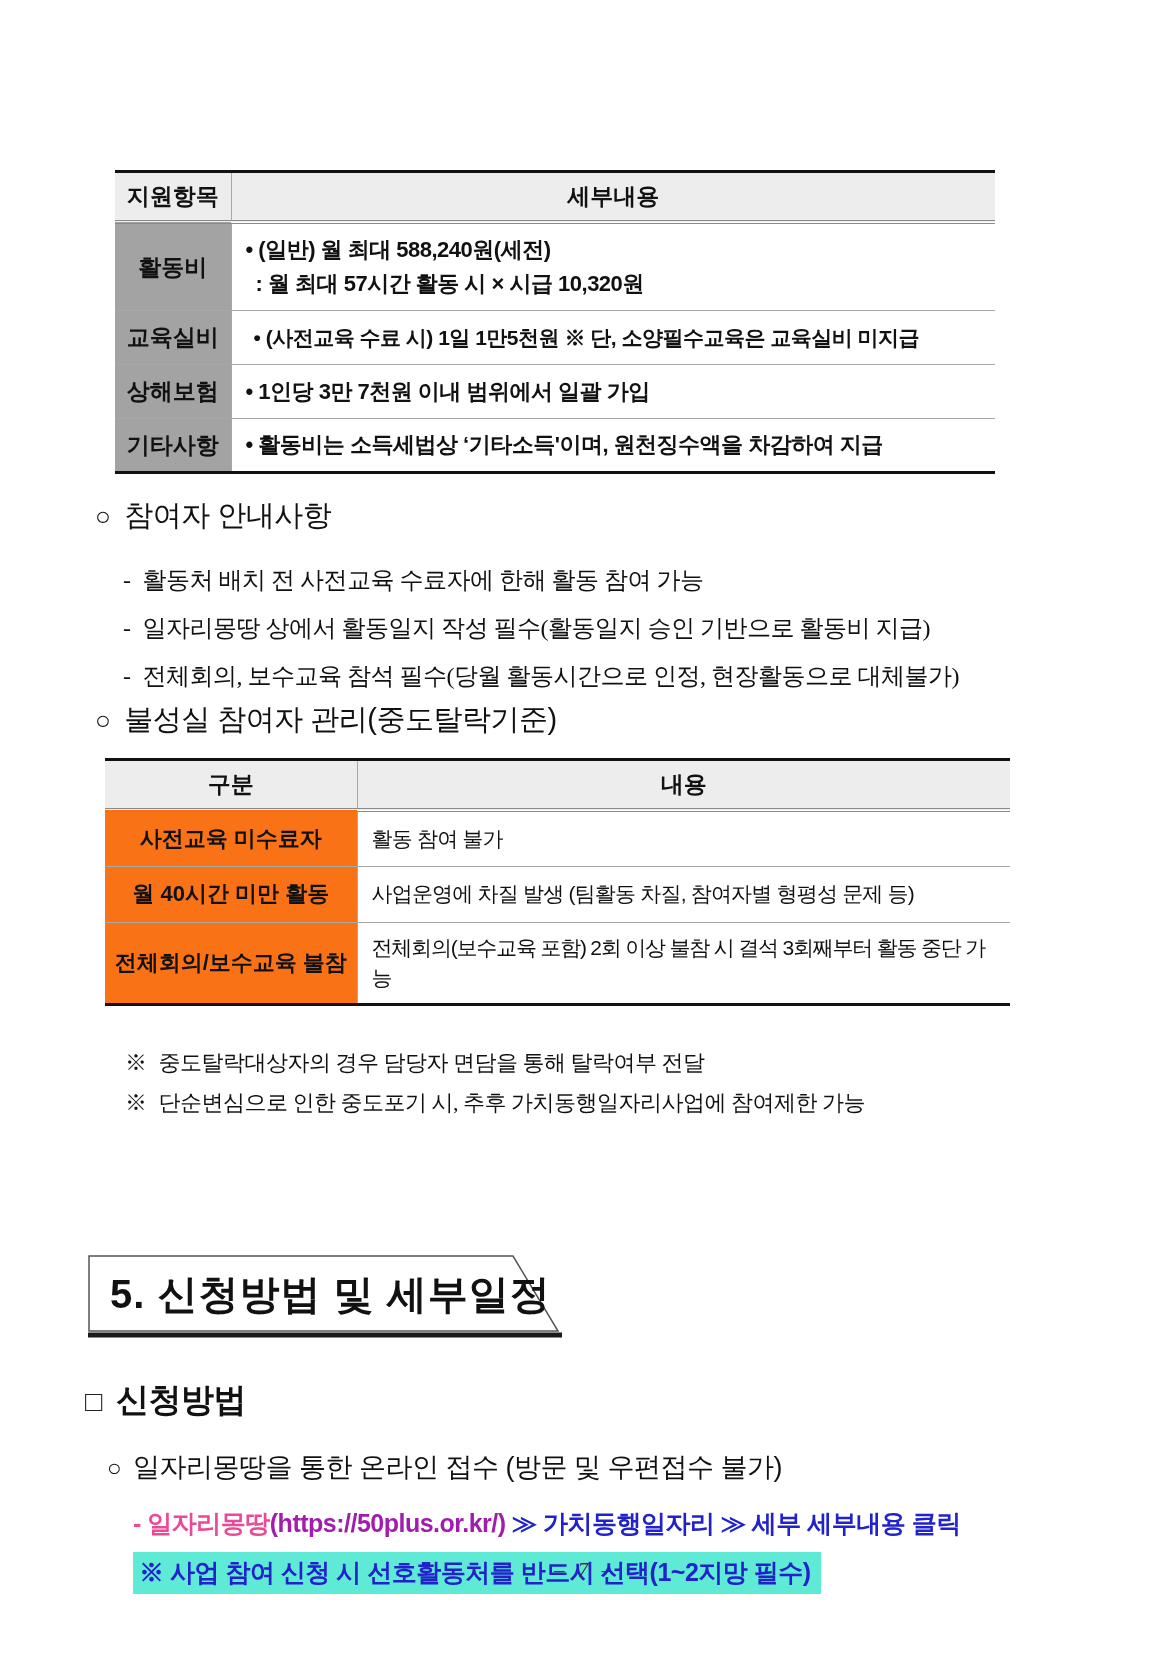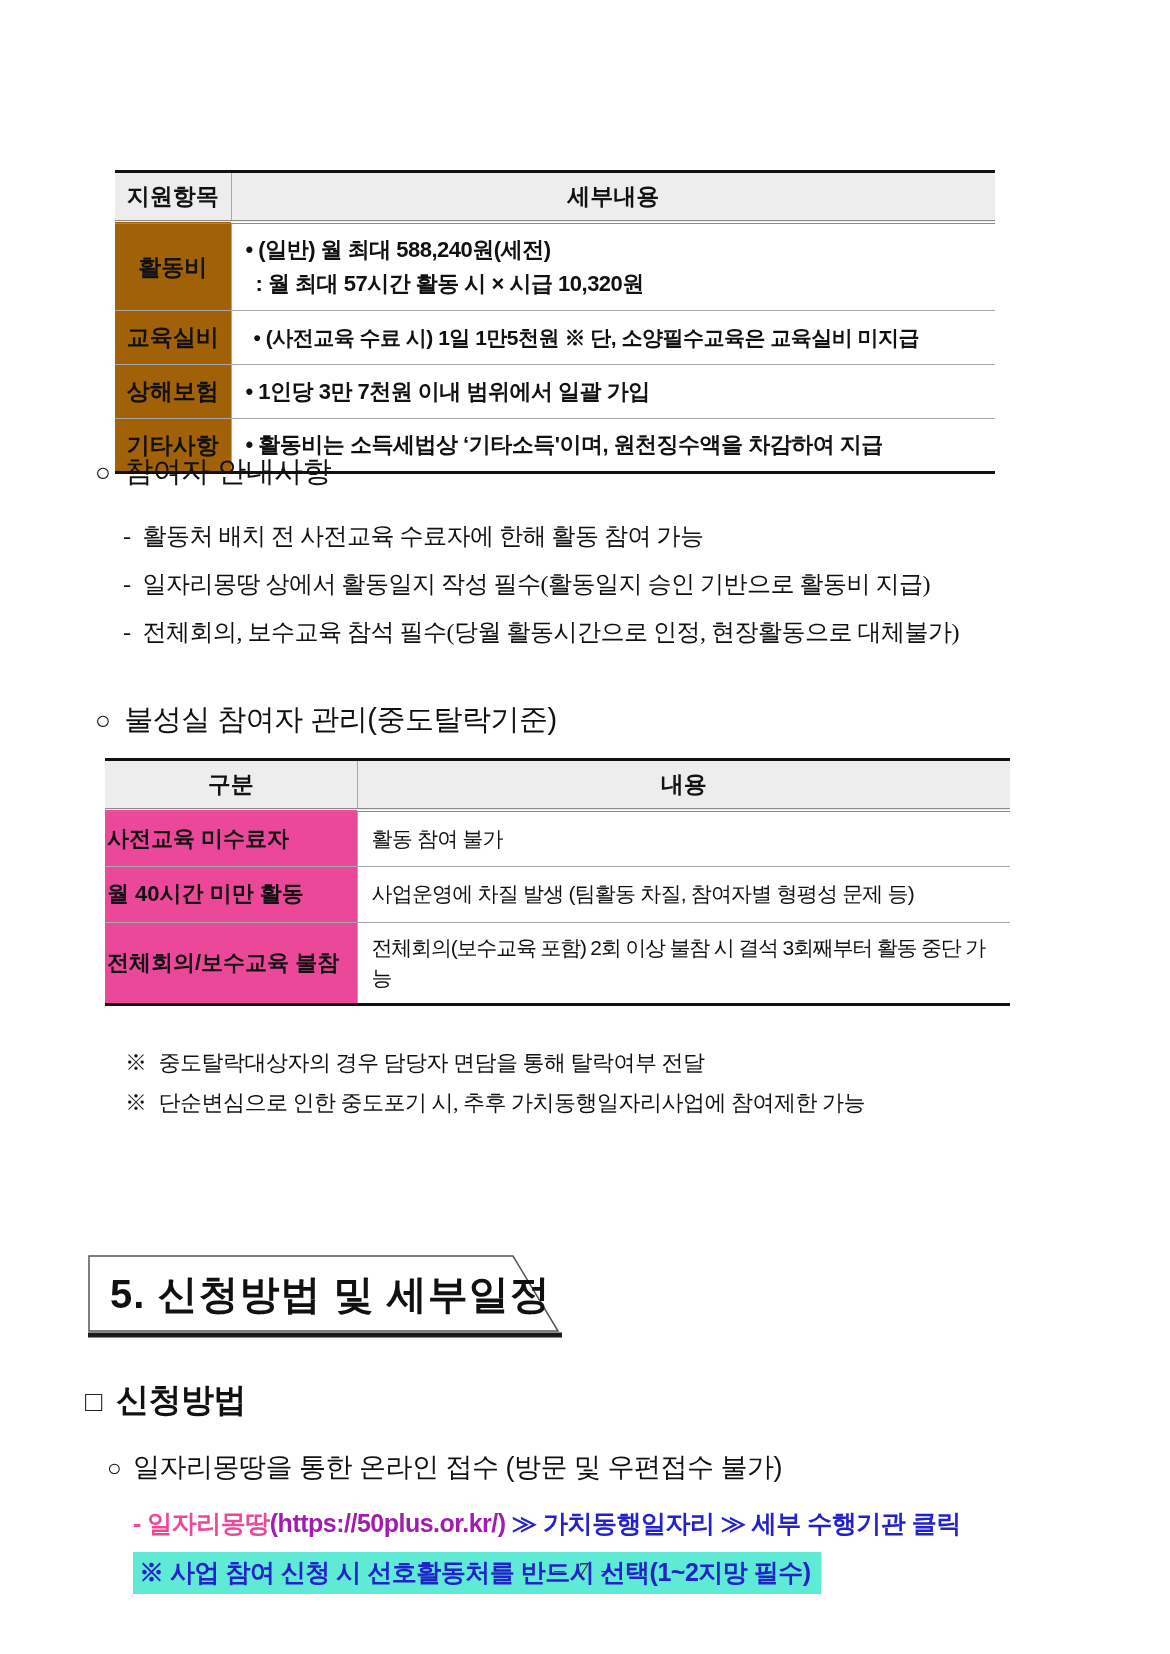--- a/index.html
+++ b/index.html
@@ -22,33 +22,33 @@
     font-size:23px; font-weight:700; text-align:center;
     padding:8px 4px;
   }
   .doc-table td { border-top:1px solid #a8a8a8; vertical-align:middle; }
   .doc-table tr:first-child td { border-top:none; }
   .col-divider { border-left:1px solid #a8a8a8; }
 
   
   #support-table { width:880px; }
   #support-table .item-cell {
-    background:#a16207;
+    background:#a3a3a3;
     font-size:23px; font-weight:700; text-align:center;
     padding:10px 2px;
   }
   #support-table .content-cell { padding:9px 6px 9px 14px; background:#fff; }
   #support-table .content-line { display:block; font-size:22px; font-weight:600; line-height:34px; letter-spacing:-0.5px; }
   #support-table .content-line.sub { padding-left:10px; }
 
   
   #dropout-table { width:905px; }
   #dropout-table .item-cell {
-    background:#ec4899;
-    font-size:22px; font-weight:700; text-align:left;
+    background:#f97316;
+    font-size:22px; font-weight:700; text-align:center;
     padding:10px 2px; line-height:30px;
   }
   #dropout-table .content-cell { padding:10px 6px 10px 14px; }
   #dropout-table .content-line { display:block; font-size:21px; font-weight:500; line-height:30px; letter-spacing:-0.8px; }
 
   
   .circle-heading { font-size:29px; font-weight:500; letter-spacing:-0.5px; }
   .circle-heading .marker { font-size:26px; margin-right:14px; }
   .dash-list { margin-top:20px; }
   .dash-item {
@@ -136,21 +136,21 @@
     <tr style="height:50px;">
       <td class="item-cell">기타사항</td>
       <td class="content-cell col-divider">
         <span class="content-line">• 활동비는 소득세법상 ‘기타소득'이며, 원천징수액을 차감하여 지급</span>
       </td>
     </tr>
   </tbody>
     </table>
 </div>
 
-<div class="abs" style="left:95px; top:452px; width:1020px;">
+<div class="abs" style="left:95px; top:496px; width:1020px;">
   <div class="circle-heading">
     <span class="marker">○</span><span>참여자 안내사항</span>
   </div>
   <div class="dash-list">
     <div class="dash-item"><span class="marker">-</span><span>활동처 배치 전 사전교육 수료자에 한해 활동 참여 가능</span></div>
     <div class="dash-item"><span class="marker">-</span><span>일자리몽땅 상에서 활동일지 작성 필수(활동일지 승인 기반으로 활동비 지급)</span></div>
     <div class="dash-item"><span class="marker">-</span><span>전체회의, 보수교육 참석 필수(당월 활동시간으로 인정, 현장활동으로 대체불가)</span></div>
   </div>
 </div>
 
@@ -213,18 +213,18 @@
 </div>
 
 <div class="abs" style="left:85px; top:1378px; width:1050px;">
   <div class="square-heading">
     <span class="marker">□</span><span>신청방법</span>
   </div>
   <div class="sub-circle-heading">
     <span class="marker">○</span><span>일자리몽땅을 통한 온라인 접수 (방문 및 우편접수 불가)</span>
   </div>
   <div class="link-line">
-    <span style="color:#ec4899;">- 일자리몽땅</span><span style="color:#a21caf;">(https://50plus.or.kr/)</span><span style="color:#2222cc;"> ≫ 가치동행일자리 ≫ 세부 수행기관 클릭</span>
+    <span style="color:#ec4899;">- 일자리몽땅</span><span style="color:#a21caf;">(https://50plus.or.kr/)</span><span style="color:#2222cc;"> ≫ 가치동행일자리 ≫ 세부 세부내용 클릭</span>
   </div>
   <div class="highlight-line" style="background:#5eead4; color:#2222cc;">※ 사업 참여 신청 시 선호활동처를 반드시 선택(1~2지망 필수)</div>
 </div>
 
 <div class="abs" id="page-footer" style="top:1558px; left:0;">– 7 –</div>
 
 </body></html>

